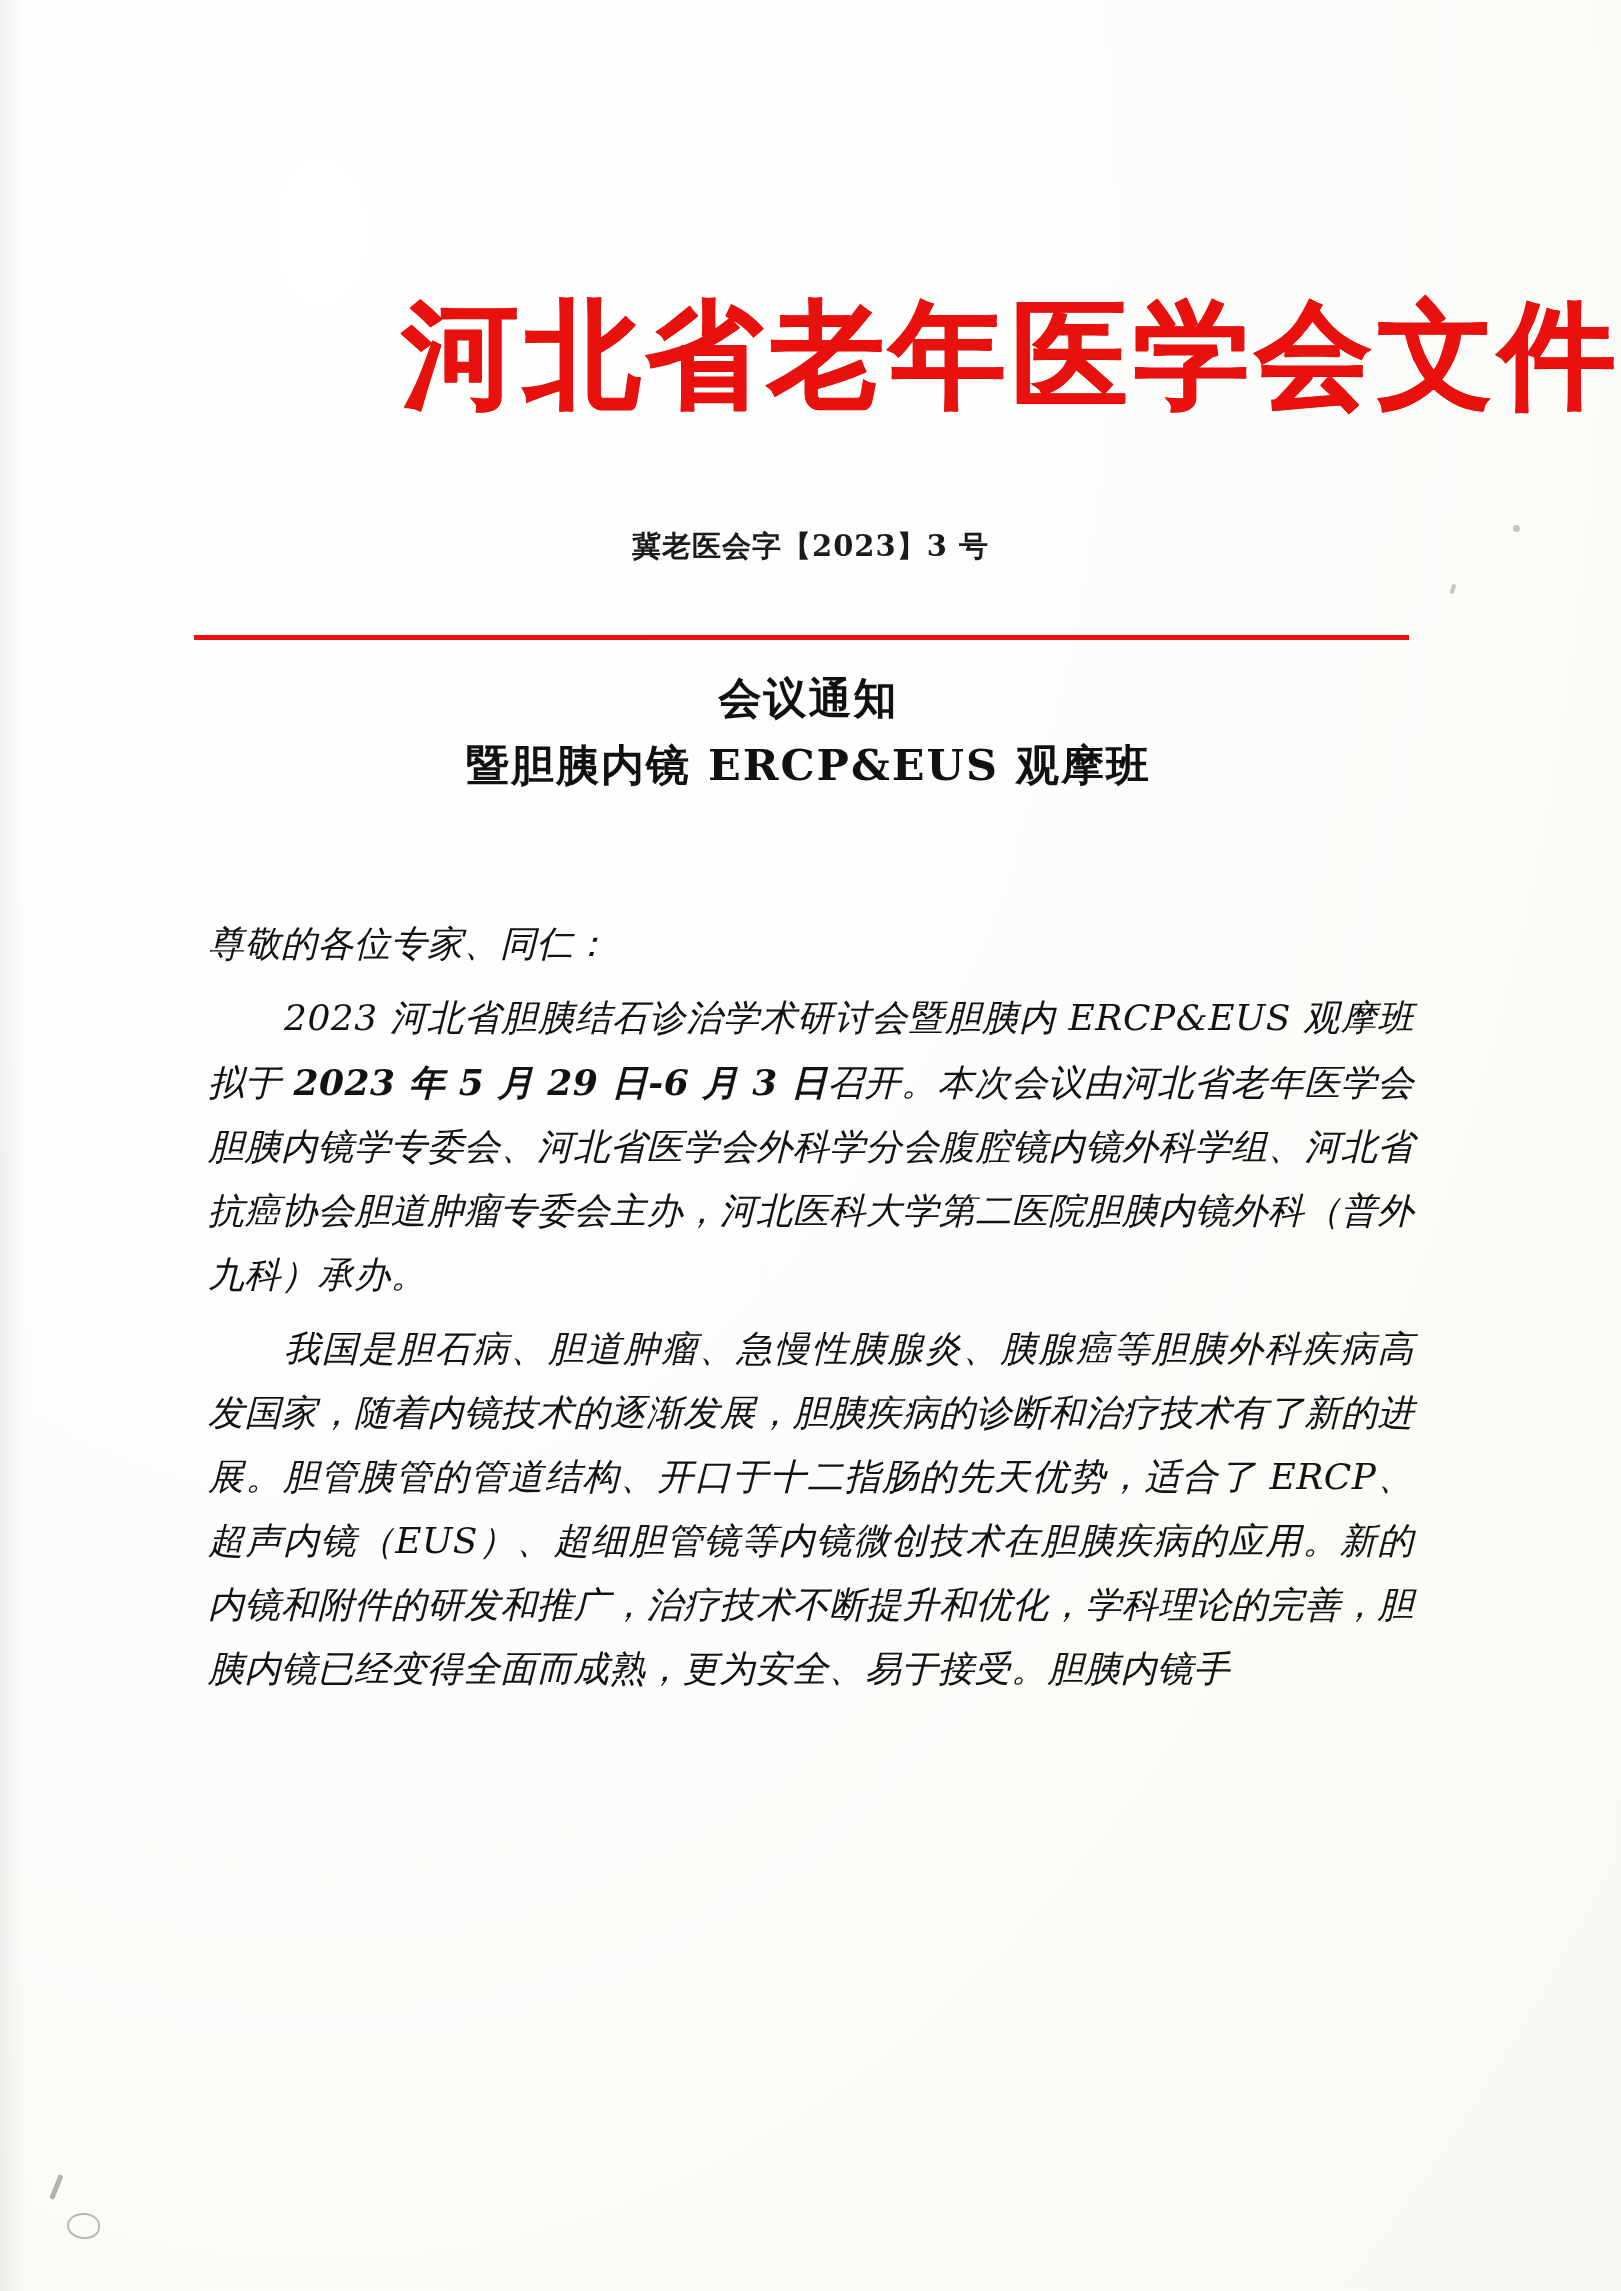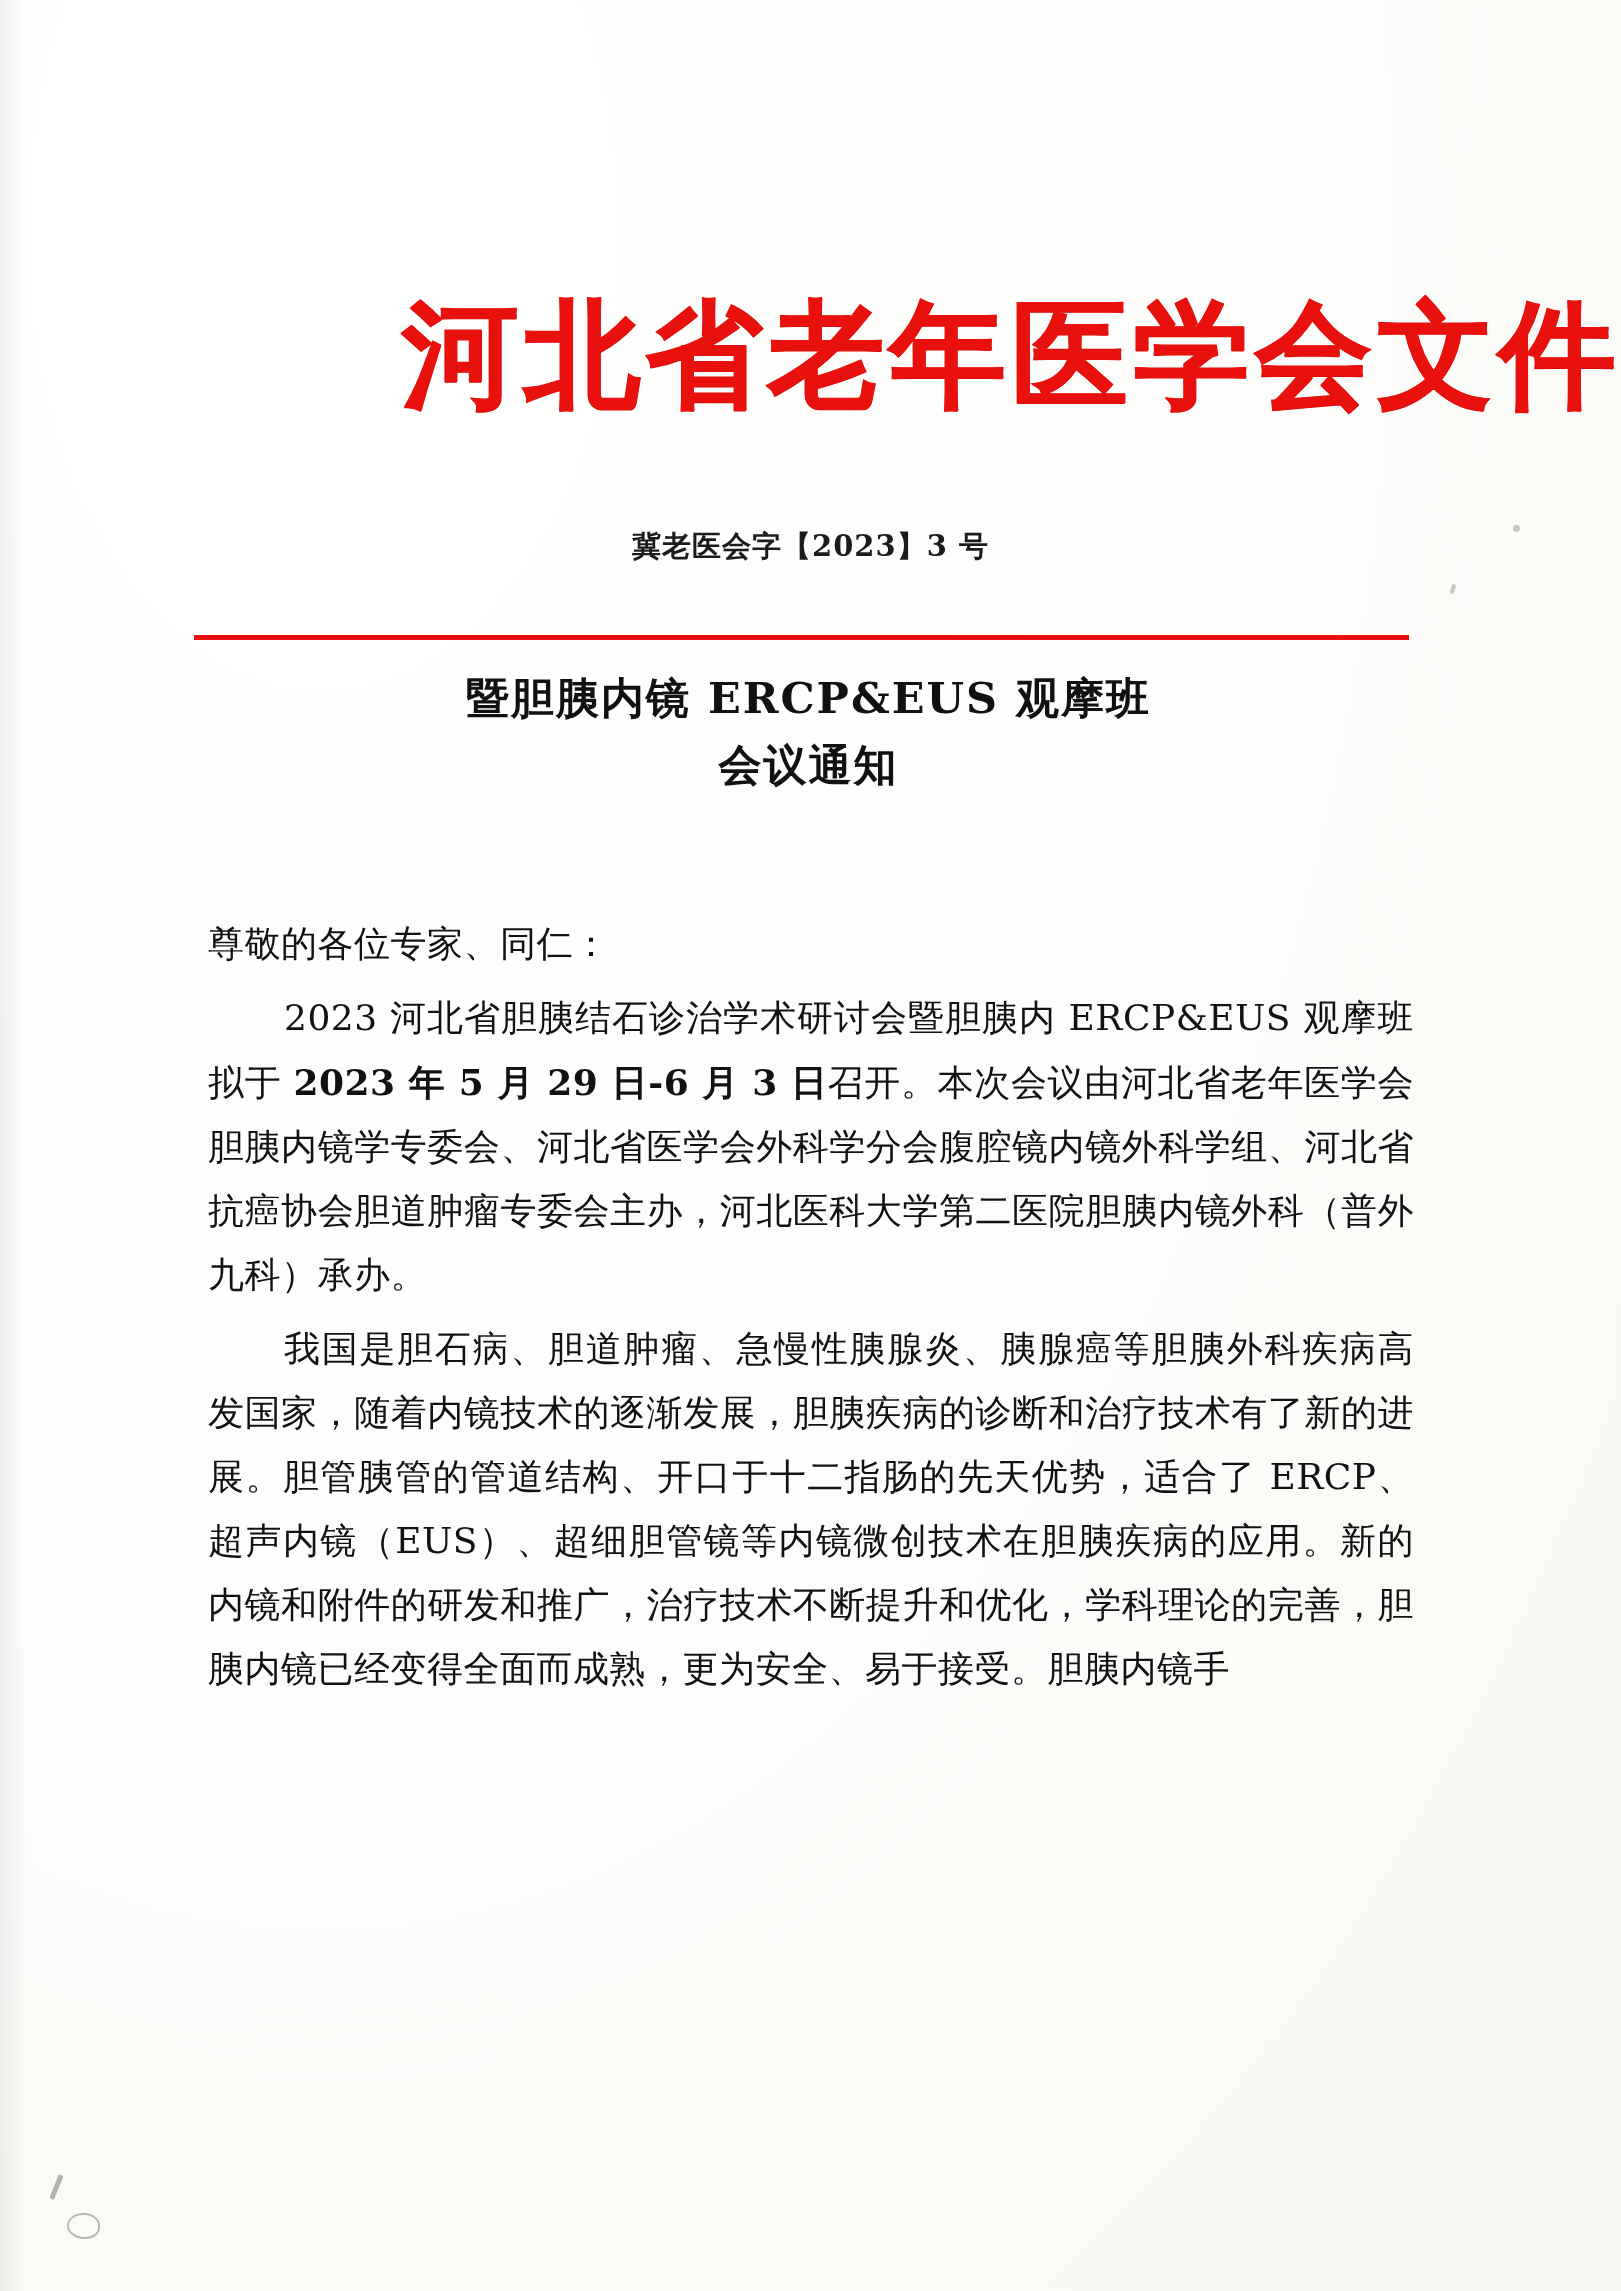--- a/index.html
+++ b/index.html
@@ -96,20 +96,21 @@
     position: absolute;
     left: 208px;
     width: 1206px;
     top: 912px;
     color: #121212;
     font-size: 36px;
     line-height: 1.78;
     letter-spacing: 0.5px;
     text-align: justify;
     font-family: "DejaVu Serif", "Liberation Serif", serif;
+    font-style: italic;
   }
   .salutation {
     margin: 0 0 5.9px 0;
   }
   .greeting {
     margin: 13.7px 0 5.9px 0;
     text-indent: 76px;
   }
   .para {
     margin: 9.8px 0 0 0;
@@ -146,22 +147,22 @@
 
   <div class="masthead">
     <div class="masthead-title">河北省老年医学会文件</div>
   </div>
 
   <div class="doc-number">冀老医会字【2023】3 号</div>
 
   <div class="red-rule"></div>
 
   <div class="title-block">
+    <div class="title-line">会议通知</div>
     <div class="title-line">暨胆胰内镜 ERCP&amp;EUS 观摩班</div>
-    <div class="title-line">会议通知</div>
   </div>
 
   <div class="body-block">
     <p class="salutation">尊敬的各位专家、同仁：</p>
     <p class="para">2023 河北省胆胰结石诊治学术研讨会暨胆胰内 ERCP&amp;EUS 观摩班拟于 <span class="bold-date">2023 年 5 月 29 日-6 月 3 日</span>召开。本次会议由河北省老年医学会胆胰内镜学专委会、河北省医学会外科学分会腹腔镜内镜外科学组、河北省抗癌协会胆道肿瘤专委会主办，河北医科大学第二医院胆胰内镜外科（普外九科）承办。</p>
     <p class="para">我国是胆石病、胆道肿瘤、急慢性胰腺炎、胰腺癌等胆胰外科疾病高发国家，随着内镜技术的逐渐发展，胆胰疾病的诊断和治疗技术有了新的进展。胆管胰管的管道结构、开口于十二指肠的先天优势，适合了 ERCP、超声内镜（EUS）、超细胆管镜等内镜微创技术在胆胰疾病的应用。新的内镜和附件的研发和推广，治疗技术不断提升和优化，学科理论的完善，胆胰内镜已经变得全面而成熟，更为安全、易于接受。胆胰内镜手</p>
   </div>
 
   <div class="speck speck-1"></div>
   <div class="speck speck-2"></div>

